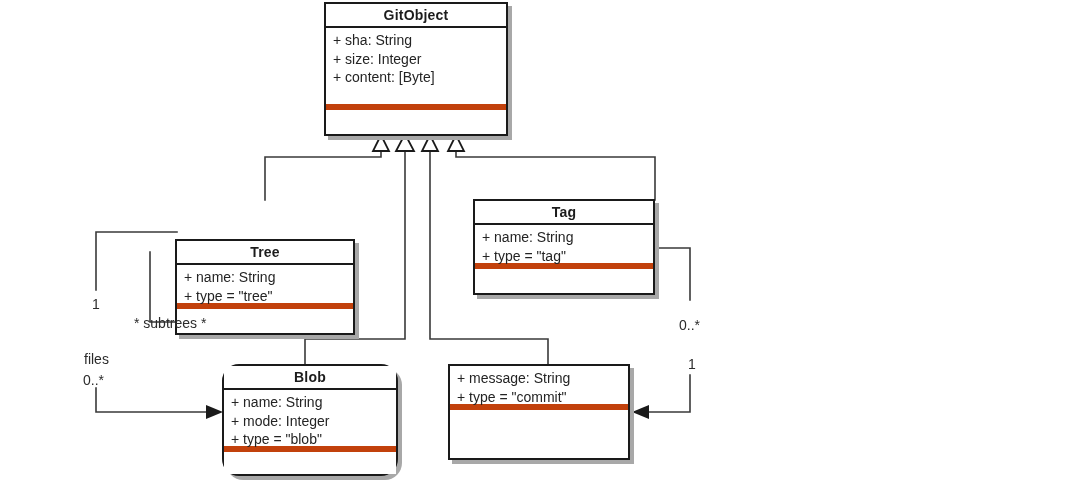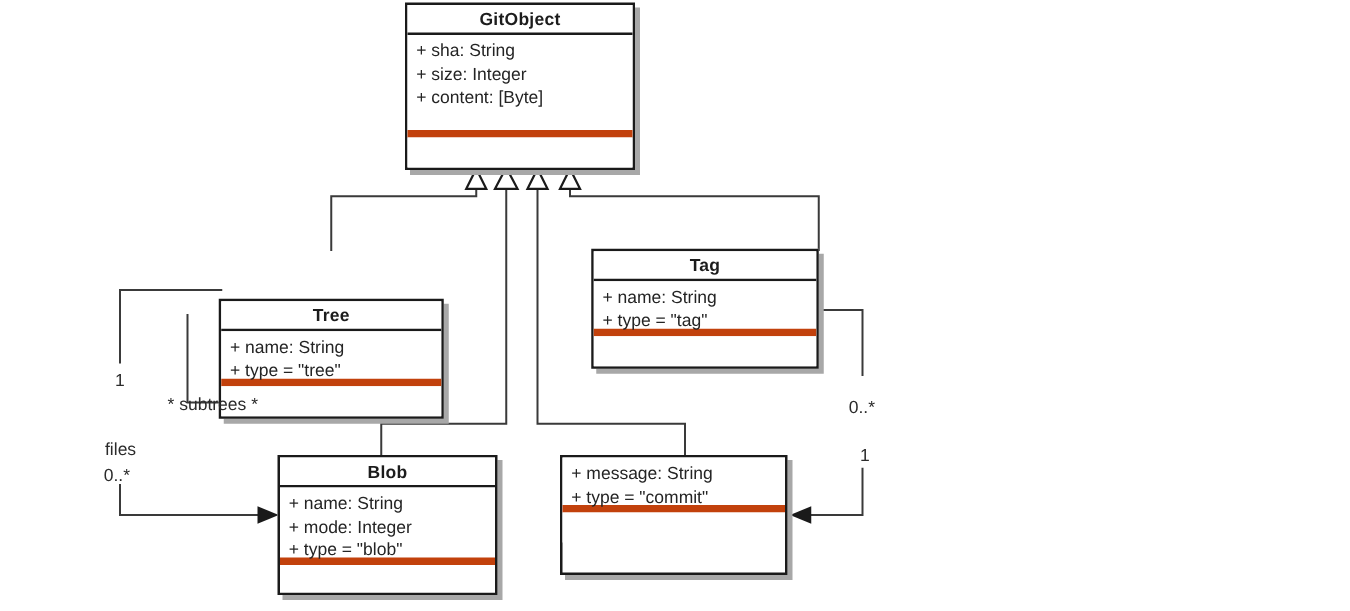--- a/index.html
+++ b/index.html
@@ -149,21 +149,21 @@
     <div class="uml-name-row">
       <span class="uml-name">Tag</span>
     </div>
     <div class="uml-attrs" style="height:44px;">
       <div class="uml-attr">+ name: String</div>
       <div class="uml-attr">+ type = "tag"</div>
     </div>
     <div class="uml-ops" style="height:24px;"></div>
   </div>
 
-  <div class="uml-class" style="left:222px; top:364px; width:176px; height:112px;">
+  <div class="uml-class" style="left:222px; top:364px; width:176px; height:112px;border-radius:17px;">
     <div class="uml-name-row">
       <span class="uml-name">Blob</span>
     </div>
     <div class="uml-attrs" style="height:62px;">
       <div class="uml-attr">+ name: String</div>
       <div class="uml-attr">+ mode: Integer</div>
       <div class="uml-attr">+ type = "blob"</div>
     </div>
     <div class="uml-ops" style="height:22px;"></div>
   </div>

